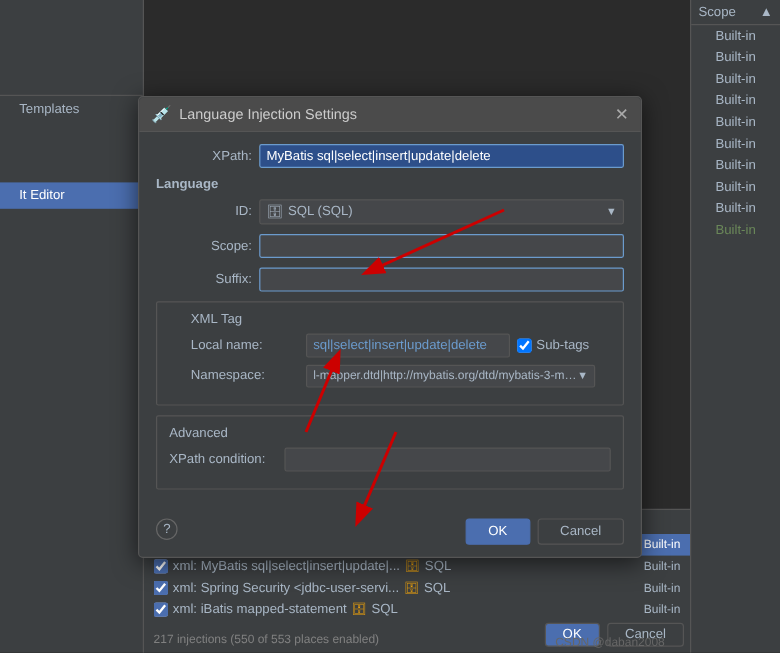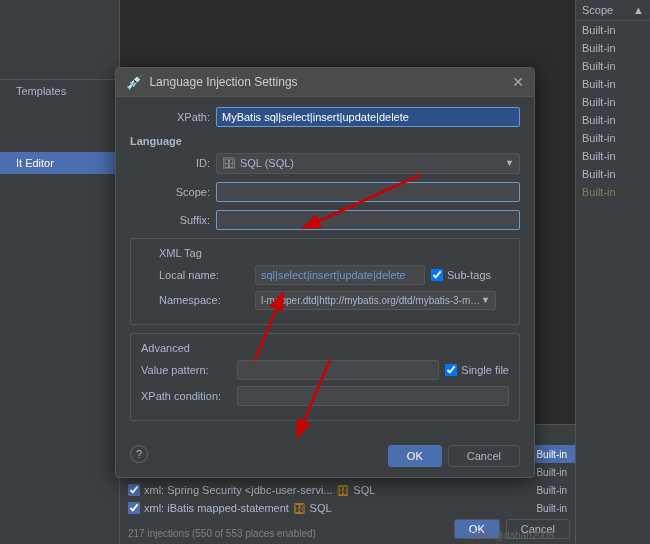--- a/index.html
+++ b/index.html
@@ -30,20 +30,21 @@
       border-right: 1px solid #555;
     }
 
     .ide-right-panel {
       position: absolute;
       top: 0; right: 0;
       width: 75px;
       height: 544px;
       background: #3c3f41;
       border-left: 1px solid #555;
+      text-align: center;
     }
 
     .right-header {
       padding: 4px 6px;
       font-size: 11px;
       color: #a9b7c6;
       border-bottom: 1px solid #555;
       display: flex;
       justify-content: space-between;
       align-items: center;
@@ -507,28 +508,20 @@
           <div class="ns-select">
             <span style="font-size:10px;color:#a9b7c6;overflow:hidden;white-space:nowrap;text-overflow:ellipsis;max-width:220px">l-mapper.dtd|http://mybatis.org/dtd/mybatis-3-mapper.dtd</span>
             <span style="margin-left:auto;font-size:9px">▼</span>
           </div>
         </div>
       </div>
 
       <div class="advanced-section">
         <div class="advanced-title">Advanced</div>
 
-        <div class="xml-row">
-          <span class="xml-label">Value pattern:</span>
-          <input class="xml-input" type="text" style="">
-          <div class="checkbox-row">
-            <input type="checkbox" checked="" style="">
-            <span class="checkbox-label">Single file</span>
-          </div>
-        </div>
 
         <div class="xml-row">
           <span class="xml-label">XPath condition:</span>
           <input class="xml-input" type="text" style="flex: 1 1 0%;">
         </div>
       </div>
     </div>
 
     <div class="dialog-footer">
       <div class="help-btn">?</div>

